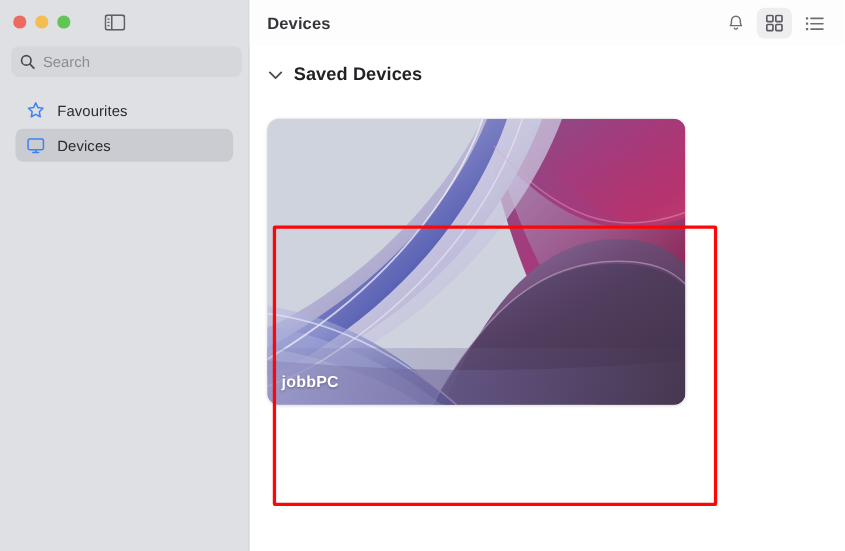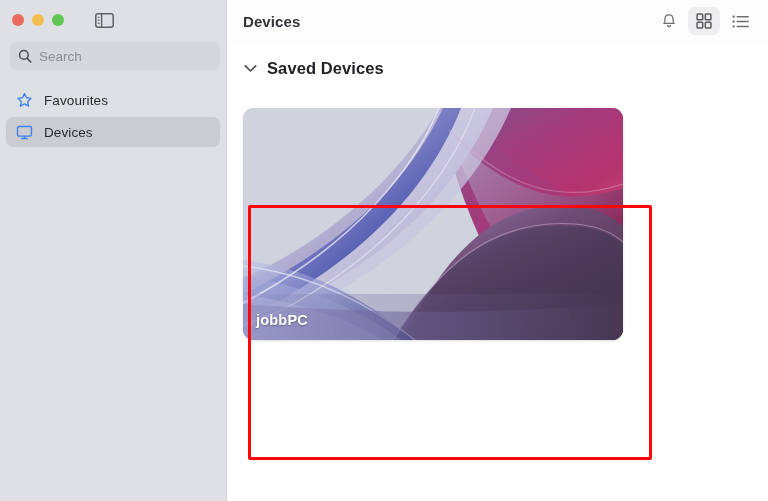--- a/index.html
+++ b/index.html
@@ -59,21 +59,21 @@
   .search-input {
     border: 0; background: transparent; outline: none;
     font-family: "Liberation Sans", sans-serif;
     font-size: 13.5px;
     color: #3c3c43;
     width: 100%;
     padding: 0;
   }
   .search-input::placeholder { color: #8c8c94; }
 
-  .nav { margin-top: 15px; padding: 0 6px; }
+  .nav { margin-top: 15px; padding: 0 14px; }
   .nav-item {
     height: 30px;
     display: flex;
     align-items: center;
     gap: 11px;
     padding: 0 9px;
     border-radius: 7px;
     margin-bottom: 2px;
   }
   .nav-item.selected { background: #cbccd1; }
@@ -146,21 +146,21 @@
     border: 3px solid #fb0707;
     border-radius: 2px;
     pointer-events: none;
   }
 
   
   .cards { position: absolute; left: 16px; top: 108px; }
   .card {
     position: relative;
     width: 380px;
-    height: 232px;
+    height: 260px;
     border-radius: 11px;
     overflow: hidden;
     background: #cfd4de;
     box-shadow: 0 1px 3px rgba(0,0,0,0.14);
   }
   .card-art { position: absolute; inset: 0; }
   .card-art svg { display: block; width: 100%; height: 100%; }
   .card-label {
     position: absolute;
     left: 13px;

